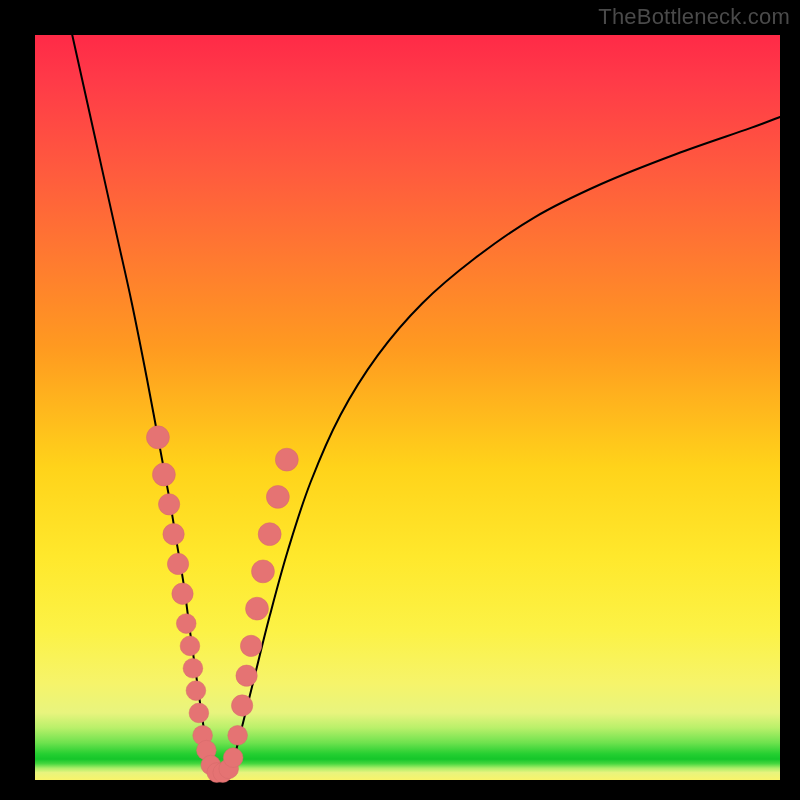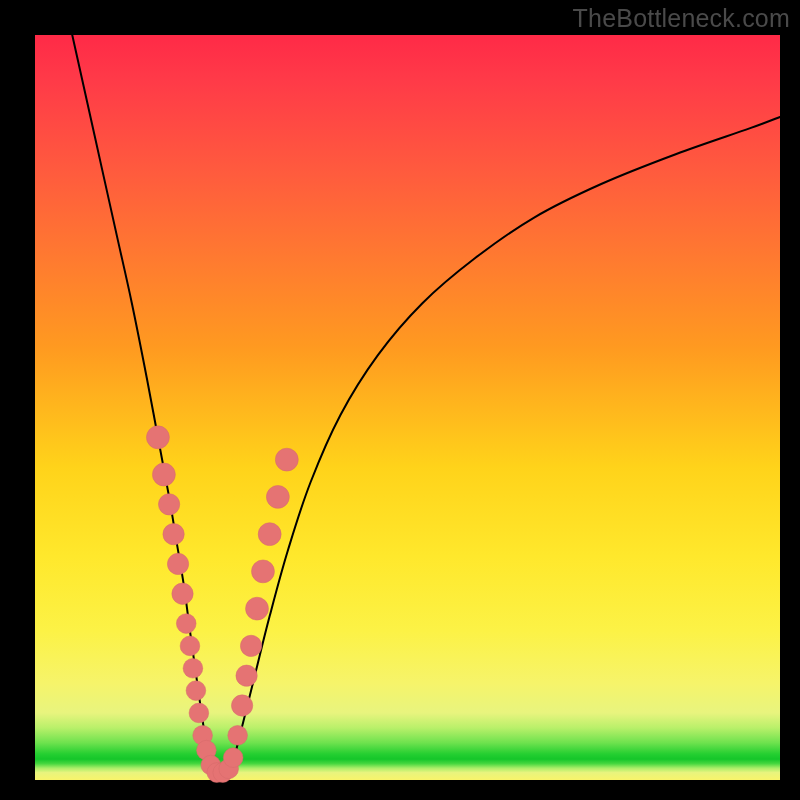--- a/index.html
+++ b/index.html
@@ -46,21 +46,21 @@
       #a9ee68 98.4%,
       #e8f47e 99%,
       #f8f46a 100%
     );
   }
   .watermark {
     position: absolute;
     top: 4px;
     right: 10px;
     color: #4a4a4a;
-    font-size: 25px;
+    font-size: 22px;
     font-weight: 500;
     letter-spacing: 0.2px;
     user-select: none;
   }
   svg.curves {
     position: absolute;
     left: 35px;
     top: 35px;
     width: 745px;
     height: 745px;

